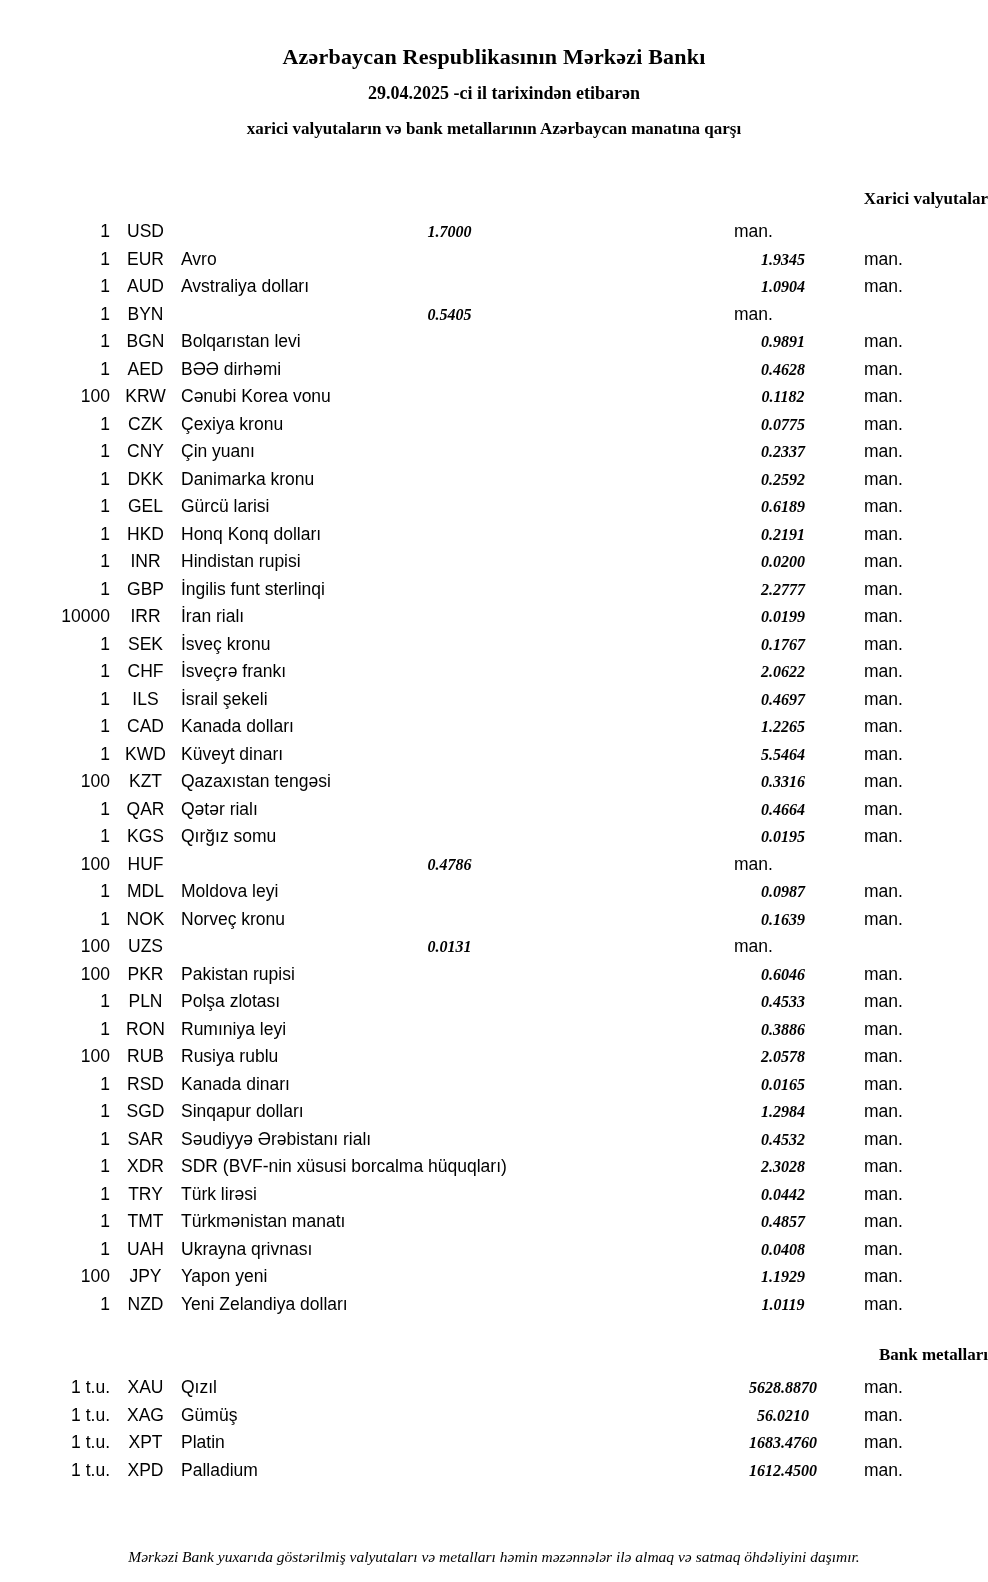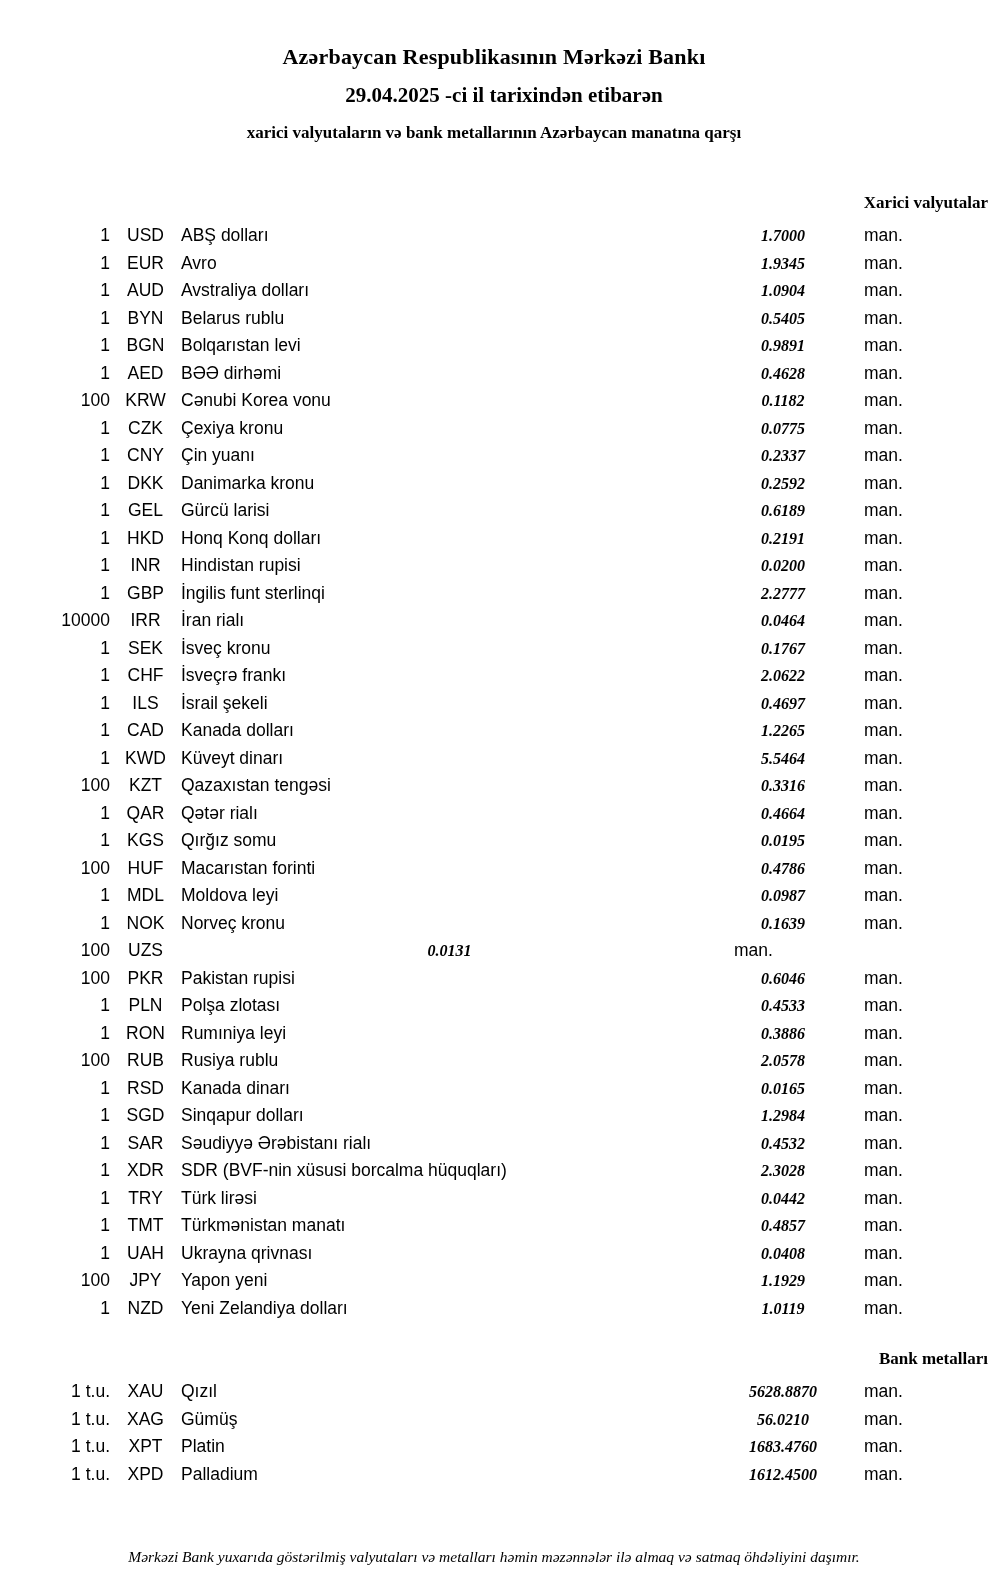--- a/index.html
+++ b/index.html
@@ -9,21 +9,21 @@
     height: 1582px;
     color: #000;
     font-family: "Liberation Sans", sans-serif;
     position: relative;
     overflow: hidden;
   }
   .page { padding-top: 44px; }
 
   header { text-align: center; font-family: "Liberation Serif", serif; font-weight: bold; }
   .page-title { font-size: 22px; margin: 0 0 13px 0; letter-spacing: 0.2px; }
-  .date-line { font-size: 21px; margin: 0 0 15px 0; padding-left: 20px; }
+  .date-line { font-size: 18px; margin: 0 0 15px 0; padding-left: 20px; }
   .subtitle { font-size: 17px; margin: 8px; }
 
   .section-title {
     font-family: "Liberation Serif", serif;
     font-weight: bold;
     font-size: 17px;
     text-align: right;
     margin: 50px 0 9px 0;
   }
   .section-metals .section-title { margin-top: 27px; padding-left: 36px; }
@@ -69,42 +69,40 @@
     <p class="date-line">29.04.2025 -ci il tarixindən etibarən</p>
     <p class="subtitle">xarici valyutaların və bank metallarının Azərbaycan manatına qarşı</p>
   </header>
 
   <section class="section-currencies">
     <h2 class="section-title">Xarici valyutalar</h2>
     <div class="rows" id="rows-0">
         <div class="row">
           <span class="cell qty">1</span>
           <span class="cell code">USD</span>
-          <span class="cell name">ABŞ dolları</span>
           <span class="cell rate">1.7000</span>
           <span class="cell unit">man.</span>
         </div>
         <div class="row">
           <span class="cell qty">1</span>
           <span class="cell code">EUR</span>
           <span class="cell name">Avro</span>
           <span class="cell rate">1.9345</span>
           <span class="cell unit">man.</span>
         </div>
         <div class="row">
           <span class="cell qty">1</span>
           <span class="cell code">AUD</span>
           <span class="cell name">Avstraliya dolları</span>
           <span class="cell rate">1.0904</span>
           <span class="cell unit">man.</span>
         </div>
         <div class="row">
           <span class="cell qty">1</span>
           <span class="cell code">BYN</span>
-          <span class="cell name">Belarus rublu</span>
           <span class="cell rate">0.5405</span>
           <span class="cell unit">man.</span>
         </div>
         <div class="row">
           <span class="cell qty">1</span>
           <span class="cell code">BGN</span>
           <span class="cell name">Bolqarıstan levi</span>
           <span class="cell rate">0.9891</span>
           <span class="cell unit">man.</span>
         </div>
@@ -168,21 +166,21 @@
           <span class="cell qty">1</span>
           <span class="cell code">GBP</span>
           <span class="cell name">İngilis funt sterlinqi</span>
           <span class="cell rate">2.2777</span>
           <span class="cell unit">man.</span>
         </div>
         <div class="row">
           <span class="cell qty">10000</span>
           <span class="cell code">IRR</span>
           <span class="cell name">İran rialı</span>
-          <span class="cell rate">0.0464</span>
+          <span class="cell rate">0.0199</span>
           <span class="cell unit">man.</span>
         </div>
         <div class="row">
           <span class="cell qty">1</span>
           <span class="cell code">SEK</span>
           <span class="cell name">İsveç kronu</span>
           <span class="cell rate">0.1767</span>
           <span class="cell unit">man.</span>
         </div>
         <div class="row">
@@ -230,21 +228,20 @@
         <div class="row">
           <span class="cell qty">1</span>
           <span class="cell code">KGS</span>
           <span class="cell name">Qırğız somu</span>
           <span class="cell rate">0.0195</span>
           <span class="cell unit">man.</span>
         </div>
         <div class="row">
           <span class="cell qty">100</span>
           <span class="cell code">HUF</span>
-          <span class="cell name">Macarıstan forinti</span>
           <span class="cell rate">0.4786</span>
           <span class="cell unit">man.</span>
         </div>
         <div class="row">
           <span class="cell qty">1</span>
           <span class="cell code">MDL</span>
           <span class="cell name">Moldova leyi</span>
           <span class="cell rate">0.0987</span>
           <span class="cell unit">man.</span>
         </div>

